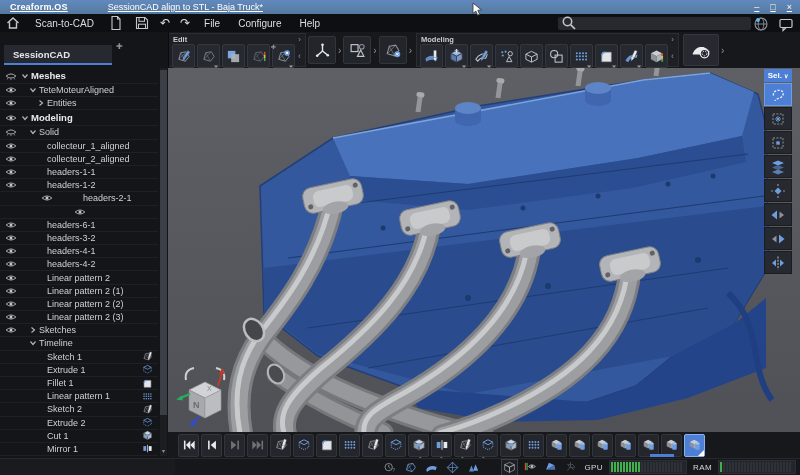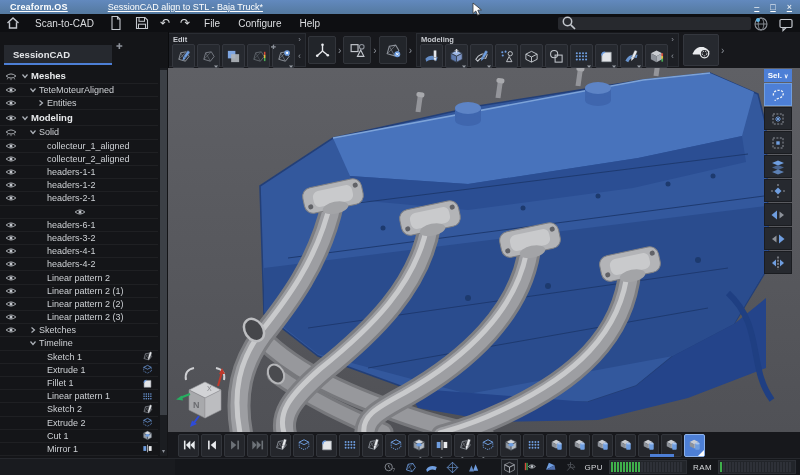--- a/index.html
+++ b/index.html
@@ -529,21 +529,21 @@
           <span class="t-eye">
             <svg width="16" height="16" viewBox="0 0 16 16">
               <path d="M1.5 8Q8 2.5 14.5 8Q8 13.5 1.5 8Z" fill="none" stroke="#c3c7cd" stroke-width="1.1"></path>
               <circle cx="8" cy="8" r="2" fill="#c3c7cd"></circle>
             </svg>
           </span>
           <span class="t-ind" style="width: 16px;"></span>
           <span class="t-chev"></span>
           <span class="t-lab">headers-1-2</span>
         </div>
-        <div class="trow" style="height: 13.2px;">
+        <div class="trow" style="height: 13.2px; padding-left: 36px;">
           <span class="t-eye">
             <svg width="16" height="16" viewBox="0 0 16 16">
               <path d="M1.5 8Q8 2.5 14.5 8Q8 13.5 1.5 8Z" fill="none" stroke="#c3c7cd" stroke-width="1.1"></path>
               <circle cx="8" cy="8" r="2" fill="#c3c7cd"></circle>
             </svg>
           </span>
           <span class="t-ind" style="width: 16px;"></span>
           <span class="t-chev"></span>
           <span class="t-lab">headers-2-1</span>
         </div>

